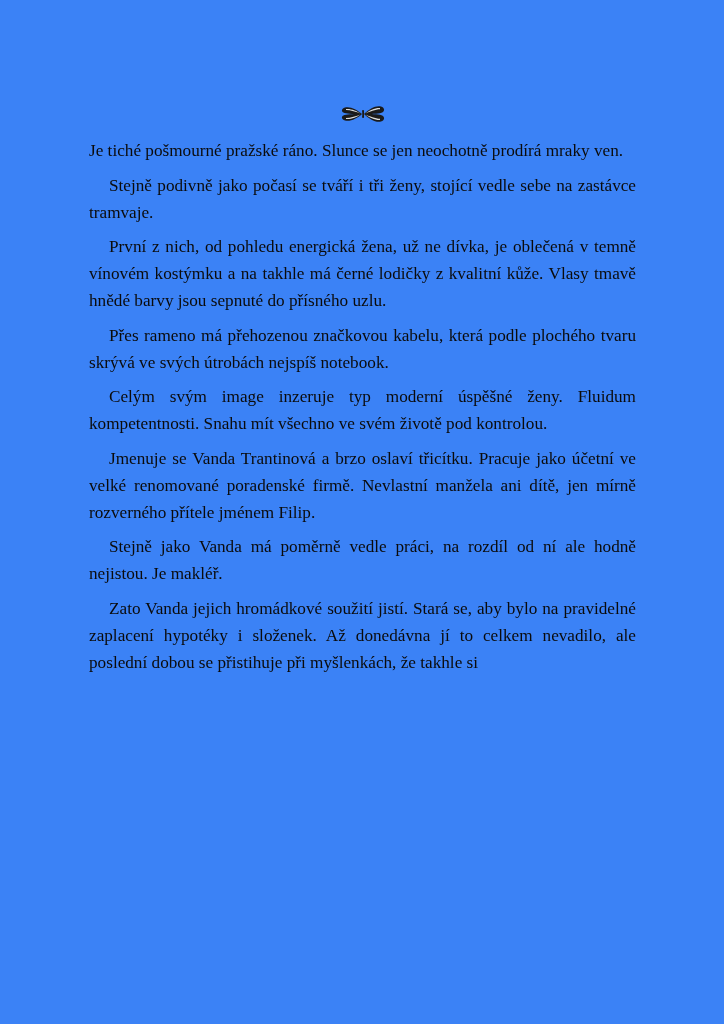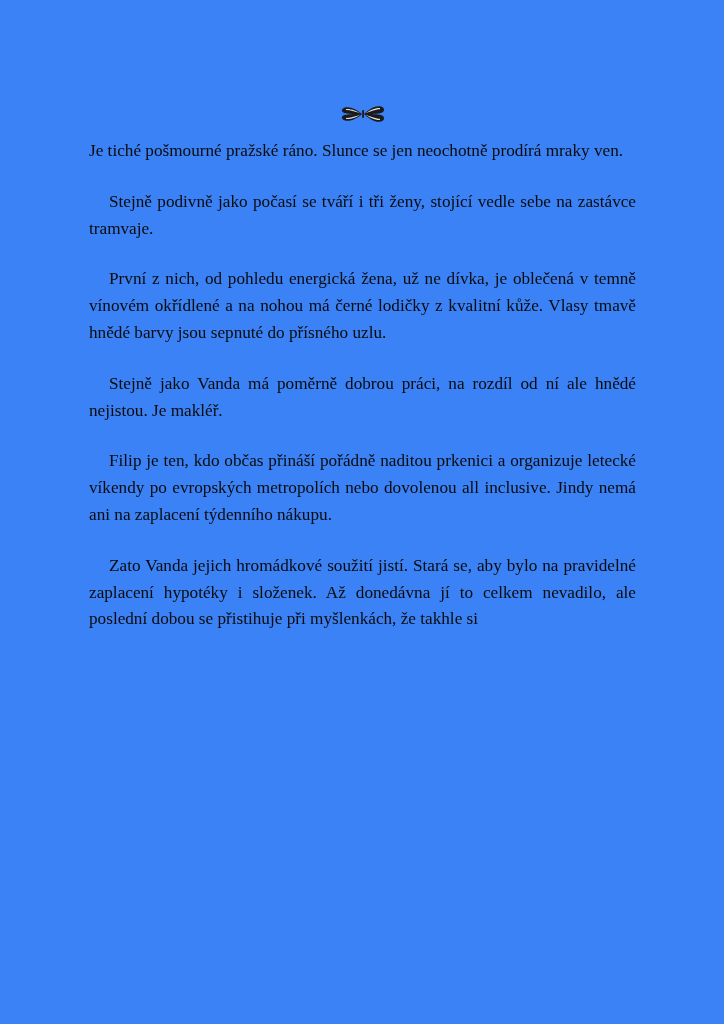--- a/index.html
+++ b/index.html
@@ -59,21 +59,21 @@
     margin: 0 0 0 0;
     padding: 0;
     text-indent: 20px;
     text-align: justify;
   }
   .body-text p.first {
     text-indent: 0;
   }
   
   .body-text p + p {
-    margin-top: 24px;
+    margin-top: 8px;
   }
 </style>
 </head>
 <body>
 
 <div class="page">
 
   <div class="content">
 
     <div class="ornament">
@@ -94,20 +94,22 @@
           <path d="M12 30 C 22 31, 34 26, 41 21 C 33 24, 21 28, 12 28 Z" opacity="0.85"></path>
           <path d="M80 8 C 70 7.5, 58 13, 51 19 C 59 15.5, 71 10.5, 80 10.5 Z" opacity="0.85"></path>
           <path d="M80 32 C 70 32.5, 58 27, 51 21 C 59 24.5, 71 29.5, 80 29.5 Z" opacity="0.85"></path>
         </g>
       </svg>
     </div>
 
     <div class="body-text">
       <p class="first">Je tiché pošmourné pražské ráno. Slunce se jen neochotně prodírá mraky ven.</p>
       <p>Stejně podivně jako počasí se tváří i tři ženy, stojící vedle sebe na zastávce tramvaje.</p>
-      <p>První z nich, od pohledu energická žena, už ne dívka, je oblečená v temně vínovém okřídlené a na nohou má černé lodičky z kvalitní kůže. Vlasy tmavě hnědé barvy jsou sepnuté do přísného uzlu.</p>
-      <p>Stejně jako Vanda má poměrně dobrou práci, na rozdíl od ní ale hnědé nejistou. Je makléř.</p>
-      <p>Filip je ten, kdo občas přináší pořádně naditou prkenici a organizuje letecké víkendy po evropských metropolích nebo dovolenou all inclusive. Jindy nemá ani na zaplacení týdenního nákupu.</p>
+      <p>První z nich, od pohledu energická žena, už ne dívka, je oblečená v temně vínovém kostýmku a na takhle má černé lodičky z kvalitní kůže. Vlasy tmavě hnědé barvy jsou sepnuté do přísného uzlu.</p>
+      <p>Přes rameno má přehozenou značkovou kabelu, která podle plochého tvaru skrývá ve svých útrobách nejspíš notebook.</p>
+      <p>Celým svým image inzeruje typ moderní úspěšné ženy. Fluidum kompetentnosti. Snahu mít všechno ve svém životě pod kontrolou.</p>
+      <p>Jmenuje se Vanda Trantinová a brzo oslaví třicítku. Pracuje jako účetní ve velké renomované poradenské firmě. Nevlastní manžela ani dítě, jen mírně rozverného přítele jménem Filip.</p>
+      <p>Stejně jako Vanda má poměrně vedle práci, na rozdíl od ní ale hodně nejistou. Je makléř.</p>
       <p>Zato Vanda jejich hromádkové soužití jistí. Stará se, aby bylo na pravidelné zaplacení hypotéky i složenek. Až donedávna jí to celkem nevadilo, ale poslední dobou se přistihuje při myšlenkách, že takhle si</p>
     </div>
 
   </div>
 </div>
 
 </body></html>

